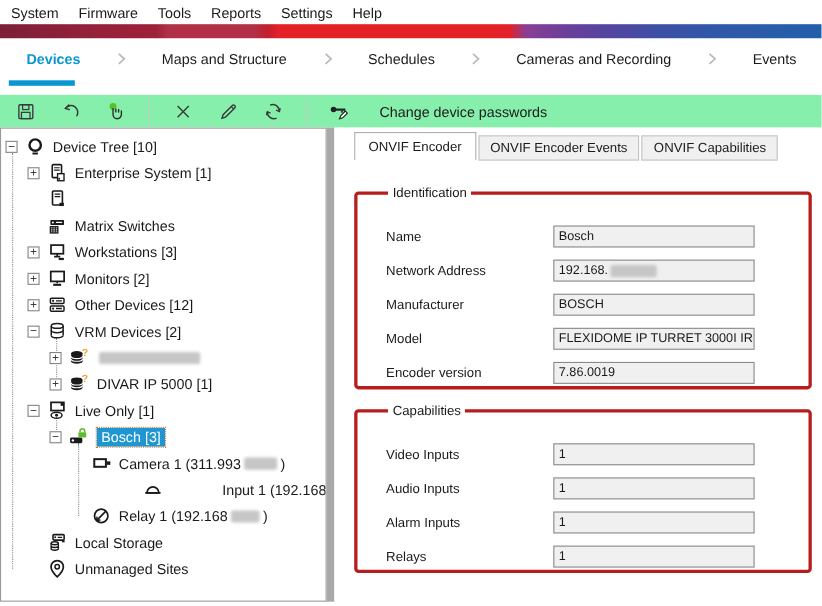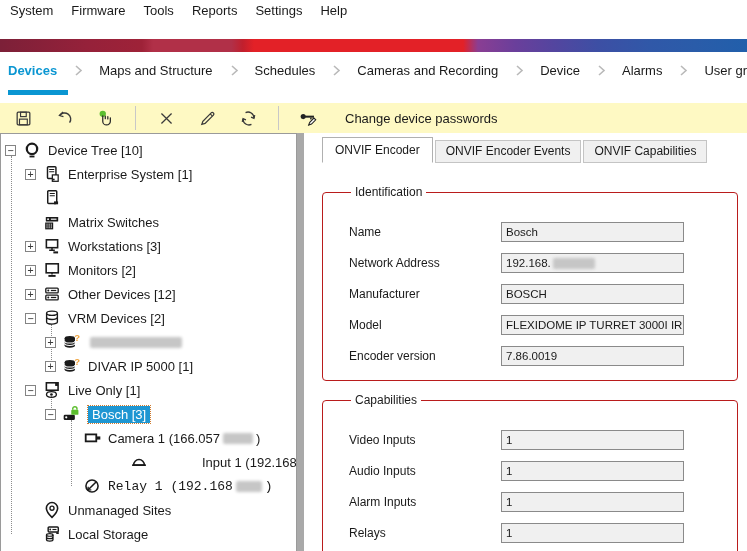--- a/index.html
+++ b/index.html
@@ -3,40 +3,40 @@
 <meta charset="utf-8">
 <style>
   * { box-sizing: border-box; margin: 0; padding: 0; }
   html, body { width: 747px; height: 551px; overflow: hidden; }
   body {
     font-family: "Liberation Sans", "DejaVu Sans", sans-serif;
     font-size: 13px; color: #1a1a1a; background: #fff; position: relative;
   }
 
   
-  .menubar { height: 39px; display: flex; padding-left: 1px; background: #fff; }
+  .menubar { height: 22px; display: flex; align-items: center; padding-left: 1px; background: #fff; }
   .menu-item { padding: 3px 9px; cursor: default; }
 
   
   .brandbar { height: 13px;
     background: linear-gradient(90deg,
       #7c2038 0%, #96213a 12%, #9e2238 19%, #b13048 20.5%, #b13048 31%,
       #c11f2d 32.5%, #e32127 34%, #e32127 62%, #8a3e93 64%, #6a3f9b 69%,
       #54459f 74%, #3d4fa4 80%, #3058a8 87%, #2a5ca9 93%, #215fab 100%);
   }
 
   
   .navbar { height: 51px; position: relative; display: flex; align-items: center; padding: 0 0 14px 8px; background: #fff; }
-  .nav-tab { color: #1a1a1a; margin: 0 0; white-space: nowrap; cursor: default; }
+  .nav-tab { color: #1a1a1a; margin: 0 16px; white-space: nowrap; cursor: default; }
   .nav-tab.active { color: #0a96d2; font-weight: bold; }
   .nav-chevron { margin: 0 14px; display: inline-flex; align-items: center; }
   .nav-underline { position: absolute; left: 8px; top: 38px; width: 60px; height: 5px; background: #0a96d2; }
 
   
-  .toolbar { height: 30px; display: flex; align-items: center; gap: 19px; padding-left: 12px; background: #fef9c3; }
+  .toolbar { height: 30px; display: flex; align-items: center; gap: 19px; padding-left: 12px; background: #86efac; }
   .tool-btn { width: 22px; height: 22px; display: flex; align-items: center; justify-content: center; cursor: default; }
   .tool-sep { width: 1px; height: 24px; background: #c8c8c8; }
   .tool-label { margin-left: 6px; font-size: 13px; }
 
   
   .main { display: flex; height: 431px; }
   .tree-panel { width: 297px; border: 1px solid #9a9a9a; background: #fff; position: relative; padding-top: 4px; overflow: hidden; flex: 0 0 297px; }
   .splitter { width: 7px; background: #a9a9a9; flex: 0 0 7px; cursor: ew-resize; }
   .detail-panel { flex: 1; background: #fff; position: relative; overflow: hidden; padding-left: 4px; }
 
@@ -53,21 +53,21 @@
   .tree-row.selected .tree-label { background: #1e96d2; color: #fff; padding: 1px 4px; outline: 1px dotted #cf7a2e; }
   .spine { position: absolute; width: 0; border-left: 1px dotted #8c8c8c; }
   .blur { display: inline-block; height: 11px; background: #c6c6c6; border-radius: 2px; filter: blur(1.6px); margin: 0 2px; }
 
   
   .rtabs { display: flex; align-items: flex-end; margin: 4px 0 0 4px; padding-left: 10px; }
   .rtab { font-size: 12px; background: #f0f0f0; border: 1px solid #c4c4c4; padding: 3px 10px 4px; margin-right: 2px; cursor: default; white-space: nowrap; }
   .rtab.active { background: #fff; border-color: #b0b0b0; border-bottom-color: #fff; padding: 5px 12px 5px; }
 
   
-  fieldset { margin: 22px 9px 0 14px; border: 1px solid #b91c1c; border-radius: 4px; padding: 23px 10px 12px 26px; }
+  fieldset { margin: 22px 9px 0 14px; border: 3px solid #b91c1c; border-radius: 4px; padding: 23px 10px 0 26px; }
   fieldset.second { margin-top: 12px; }
   legend { font-size: 12px; padding: 0 4px; margin-left: 2px; }
   .frow { display: flex; align-items: center; margin-bottom: 11px; }
   .frow:last-child { margin-bottom: 2px; }
   .flabel { flex: 0 0 152px; font-size: 12px; }
   .textbox {
     width: 183px; height: 20px; background: #f0f0f0; border: 1px solid #8a8a8a;
     font-size: 11.5px; padding: 1px 4px; display: flex; align-items: center;
     overflow: hidden; white-space: nowrap; color: #1a1a1a;
   }
@@ -105,21 +105,21 @@
       <svg width="14" height="15" viewBox="0 0 14 15">
         <polyline points="5,3 10,7.5 5,12" fill="none" stroke="#b9b9b9" stroke-width="1.6"></polyline>
       </svg>
     </span>
   <span class="nav-tab">Cameras and Recording</span>
   <span class="nav-chevron">
       <svg width="14" height="15" viewBox="0 0 14 15">
         <polyline points="5,3 10,7.5 5,12" fill="none" stroke="#b9b9b9" stroke-width="1.6"></polyline>
       </svg>
     </span>
-  <span class="nav-tab">Device</span>
+  <span class="nav-tab">Events</span>
   <span class="nav-chevron">
       <svg width="14" height="15" viewBox="0 0 14 15">
         <polyline points="5,3 10,7.5 5,12" fill="none" stroke="#b9b9b9" stroke-width="1.6"></polyline>
       </svg>
     </span>
   <span class="nav-tab">Alarms</span>
   <span class="nav-chevron">
       <svg width="14" height="15" viewBox="0 0 14 15">
         <polyline points="5,3 10,7.5 5,12" fill="none" stroke="#b9b9b9" stroke-width="1.6"></polyline>
       </svg>
@@ -368,82 +368,82 @@
         </div>
         <div class="tree-row" style="padding-left: 64px;">
           <span class="exp-slot"></span>
           <span class="tree-icon">
             <svg width="18" height="18" viewBox="0 0 16 16">
               <rect x="2.4" y="4.8" width="9.4" height="6.2" fill="none" stroke="#1a1a1a" stroke-width="1.6"></rect>
               <rect x="12.4" y="6.6" width="3" height="2.8" fill="#1a1a1a"></rect>
             </svg>
           </span>
           <span class="tree-label">
-            <span>Camera 1 (166.057</span>
+            <span>Camera 1 (311.993</span>
             <span class="blur" style="width: 30px;"></span>
             <span>)</span>
           </span>
         </div>
         <div class="tree-row" style="padding-left: 64px; gap: 47px;">
           <span class="exp-slot"></span>
           <span class="tree-icon">
             <svg width="18" height="18" viewBox="0 0 16 16">
               <path d="M3.2 10.8 a4.8 5 0 0 1 9.6 0 Z" fill="none" stroke="#1a1a1a" stroke-width="1.4"></path>
               <path d="M1.8 10.8 h12.4" stroke="#1a1a1a" stroke-width="1.4"></path>
             </svg>
           </span>
           <span class="tree-label">
             <span>Input 1 (192.168</span>
             <span class="blur" style="width: 26px;"></span>
             <span>)</span>
           </span>
         </div>
-        <div class="tree-row" style="padding-left: 64px; font-family: Liberation Mono, monospace;">
+        <div class="tree-row" style="padding-left: 64px;">
           <span class="exp-slot"></span>
           <span class="tree-icon">
             <svg width="18" height="18" viewBox="0 0 16 16">
               <circle cx="8" cy="8" r="5.4" fill="none" stroke="#1a1a1a" stroke-width="1.4"></circle>
               <path d="M11.6 4.4 L4.4 11.6" stroke="#1a1a1a" stroke-width="1.4"></path>
               <polyline points="4.6,8.6 4.4,11.6 7.4,11.4" fill="none" stroke="#1a1a1a" stroke-width="1.2"></polyline>
             </svg>
           </span>
           <span class="tree-label">
             <span>Relay 1 (192.168</span>
             <span class="blur" style="width: 26px;"></span>
             <span>)</span>
-          </span>
-        </div>
-        <div class="tree-row" style="padding-left: 24px;">
-          <span class="exp-slot"></span>
-          <span class="tree-icon">
-            <svg width="18" height="18" viewBox="0 0 16 16">
-              <path d="M8 1.4 a5 5 0 0 1 5 5 c0 3.4 -5 8.2 -5 8.2 s-5 -4.8 -5 -8.2 a5 5 0 0 1 5 -5 Z" fill="none" stroke="#1a1a1a" stroke-width="1.4"></path>
-              <circle cx="8" cy="6.4" r="1.8" fill="none" stroke="#1a1a1a" stroke-width="1.2"></circle>
-            </svg>
-          </span>
-          <span class="tree-label">
-            <span>Unmanaged Sites</span>
           </span>
         </div>
         <div class="tree-row" style="padding-left: 24px;">
           <span class="exp-slot"></span>
           <span class="tree-icon">
             <svg width="18" height="18" viewBox="0 0 16 16">
               <rect x="4.6" y="1.8" width="9" height="4.4" rx="0.8" fill="none" stroke="#1a1a1a" stroke-width="1.3"></rect>
               <circle cx="6.4" cy="4" r="0.8" fill="#1a1a1a"></circle>
               <path d="M8.4 4 h3.6" stroke="#1a1a1a" stroke-width="1"></path>
               <rect x="11.8" y="6.4" width="2.2" height="1.6" fill="#1a1a1a"></rect>
               <ellipse cx="6" cy="8.8" rx="2.9" ry="1.2" fill="none" stroke="#1a1a1a" stroke-width="1.1"></ellipse>
               <path d="M3.1 8.8 v4.4 M8.9 8.8 v4.4 M3.1 11 a2.9 1.2 0 0 0 5.8 0 M3.1 13.2 a2.9 1.2 0 0 0 5.8 0" fill="none" stroke="#1a1a1a" stroke-width="1.1"></path>
             </svg>
           </span>
           <span class="tree-label">
             <span>Local Storage</span>
           </span>
         </div>
+        <div class="tree-row" style="padding-left: 24px;">
+          <span class="exp-slot"></span>
+          <span class="tree-icon">
+            <svg width="18" height="18" viewBox="0 0 16 16">
+              <path d="M8 1.4 a5 5 0 0 1 5 5 c0 3.4 -5 8.2 -5 8.2 s-5 -4.8 -5 -8.2 a5 5 0 0 1 5 -5 Z" fill="none" stroke="#1a1a1a" stroke-width="1.4"></path>
+              <circle cx="8" cy="6.4" r="1.8" fill="none" stroke="#1a1a1a" stroke-width="1.2"></circle>
+            </svg>
+          </span>
+          <span class="tree-label">
+            <span>Unmanaged Sites</span>
+          </span>
+        </div>
       </div>
   </div>
 
   <div class="splitter"></div>
 
   <div class="detail-panel">
     <div class="rtabs">
       <span class="rtab active">ONVIF Encoder</span>
       <span class="rtab">ONVIF Encoder Events</span>
       <span class="rtab">ONVIF Capabilities</span>

